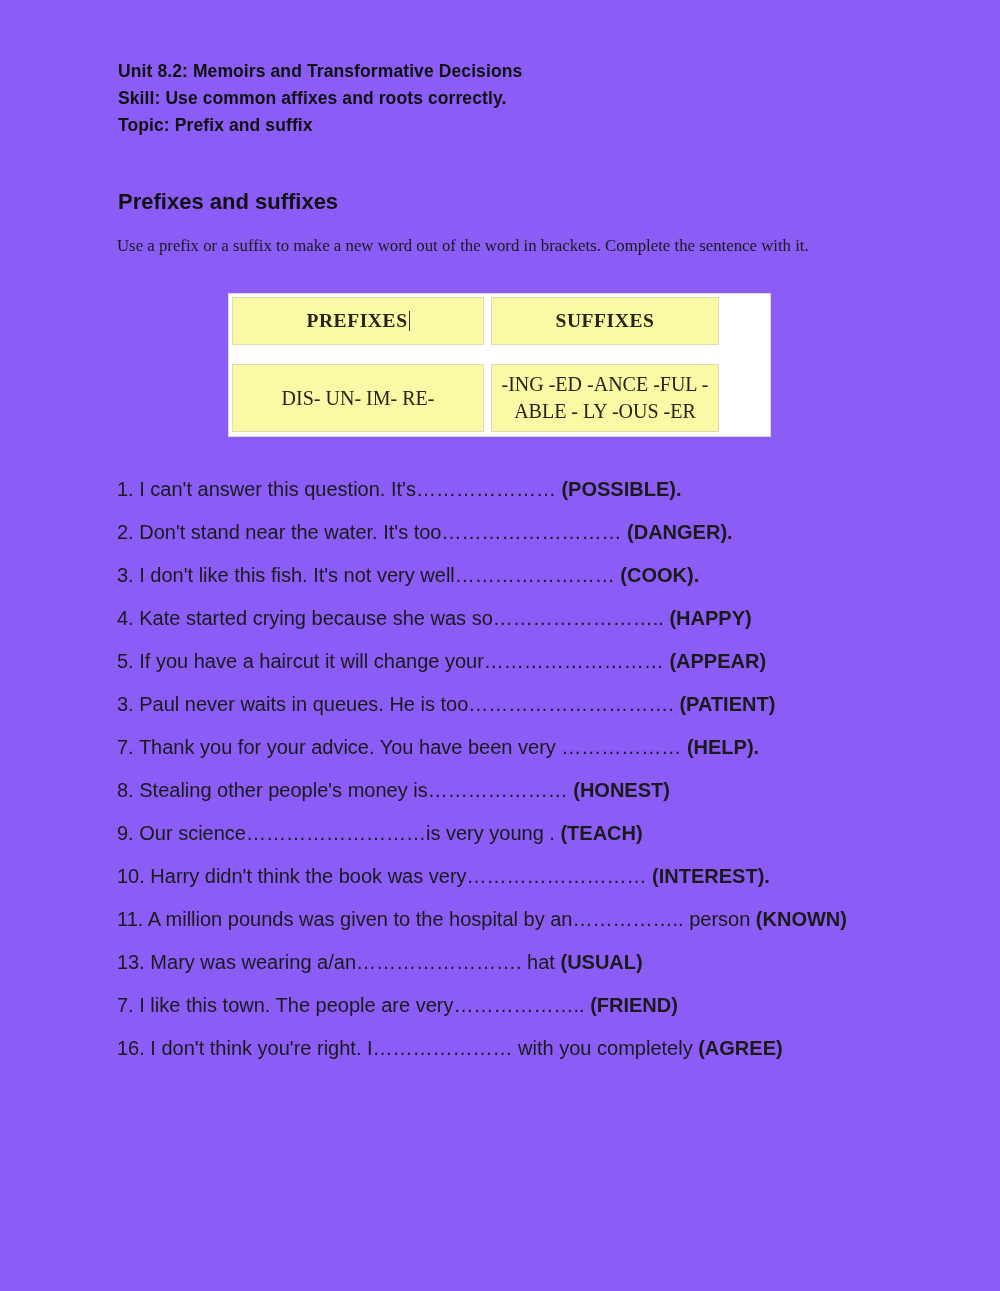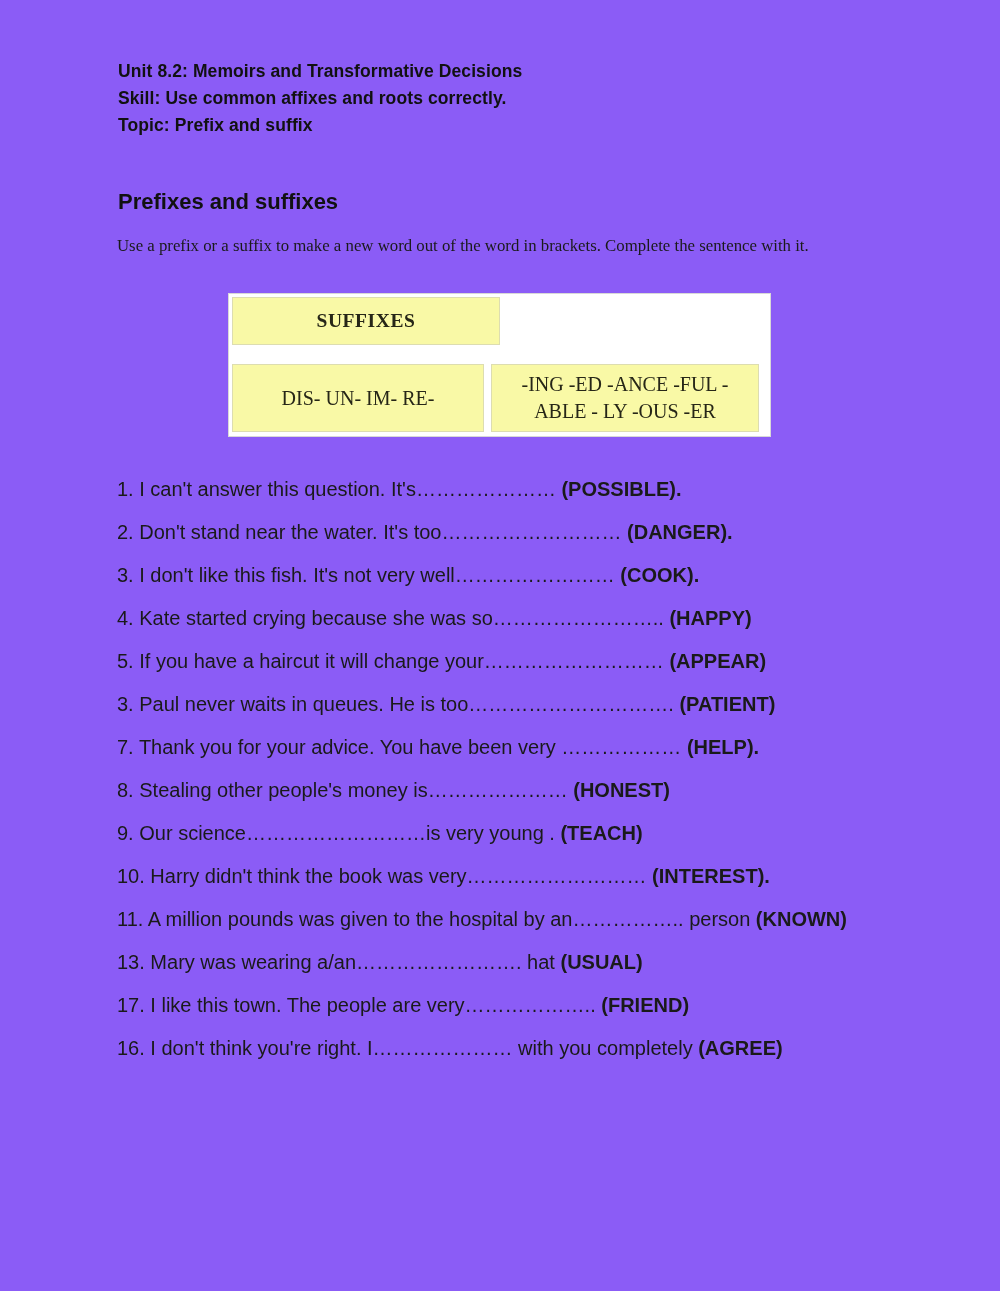--- a/index.html
+++ b/index.html
@@ -83,21 +83,21 @@
     border: 1px solid #ddddb0;
     box-sizing: border-box;
     display: flex;
     align-items: center;
     justify-content: center;
     text-align: center;
     font-family: "Liberation Serif", serif;
     color: #262617;
   }
   .affix-cell.col-prefix { width: 252px; }
-  .affix-cell.col-suffix { width: 268px; }
+  .affix-cell.col-suffix { width: 228px; }
 
   .affix-cell.head {
     height: 48px;
     font-weight: bold;
     font-size: 19.5px;
     letter-spacing: 0.6px;
   }
   .affix-cell.body {
     height: 68px;
     font-size: 20px;
@@ -140,20 +140,24 @@
     <div class="header-line">Skill: Use common affixes and roots correctly.</div>
     <div class="header-line">Topic: Prefix and suffix</div>
   </div>
 
   <div class="section-title">Prefixes and suffixes</div>
 
   <div class="instructions">Use a prefix or a suffix to make a new word out of the word in brackets. Complete the sentence with it.</div>
 
   <div class="affix-table-wrap">
     <div class="affix-row">
+      <div class="affix-cell head col-prefix">
+          <span>PREFIXES</span>
+          <span class="caret"></span>
+        </div>
       <div class="affix-cell head col-suffix">SUFFIXES</div>
     </div>
     <div class="affix-row">
       <div class="affix-cell body col-prefix">DIS- UN- IM- RE-</div>
       <div class="affix-cell body col-suffix">-ING -ED -ANCE -FUL -ABLE - LY -OUS -ER</div>
     </div>
   </div>
 
   <div class="questions">
     <div class="question"><span class="prompt">1. I can't answer this question. It's………………… </span><span class="answer-key">(POSSIBLE).</span></div>
@@ -161,17 +165,17 @@
     <div class="question"><span class="prompt">3. I don't like this fish. It's not very well…………………… </span><span class="answer-key">(COOK).</span></div>
     <div class="question"><span class="prompt">4. Kate started crying because she was so…………………….. </span><span class="answer-key">(HAPPY)</span></div>
     <div class="question"><span class="prompt">5. If you have a haircut it will change your……………………… </span><span class="answer-key">(APPEAR)</span></div>
     <div class="question"><span class="prompt">3. Paul never waits in queues. He is too…………………………. </span><span class="answer-key">(PATIENT)</span></div>
     <div class="question"><span class="prompt">7. Thank you for your advice. You have been very ……………… </span><span class="answer-key">(HELP).</span></div>
     <div class="question"><span class="prompt">8. Stealing other people's money is………………… </span><span class="answer-key">(HONEST)</span></div>
     <div class="question"><span class="prompt">9. Our science………………………is very young . </span><span class="answer-key">(TEACH)</span></div>
     <div class="question"><span class="prompt">10. Harry didn't think the book was very……………………… </span><span class="answer-key">(INTEREST).</span></div>
     <div class="question"><span class="prompt">11. A million pounds was given to the hospital by an…………….. person </span><span class="answer-key">(KNOWN)</span></div>
     <div class="question"><span class="prompt">13. Mary was wearing a/an……………………. hat </span><span class="answer-key">(USUAL)</span></div>
-    <div class="question"><span class="prompt">17. I like this town. The people are very……………….. </span><span class="answer-key">(FRIEND)</span></div>
+    <div class="question"><span class="prompt">7. I like this town. The people are very……………….. </span><span class="answer-key">(FRIEND)</span></div>
     <div class="question"><span class="prompt">16. I don't think you're right. I………………… with you completely </span><span class="answer-key">(AGREE)</span></div>
   </div>
 
 </div>
 
 </body></html>

